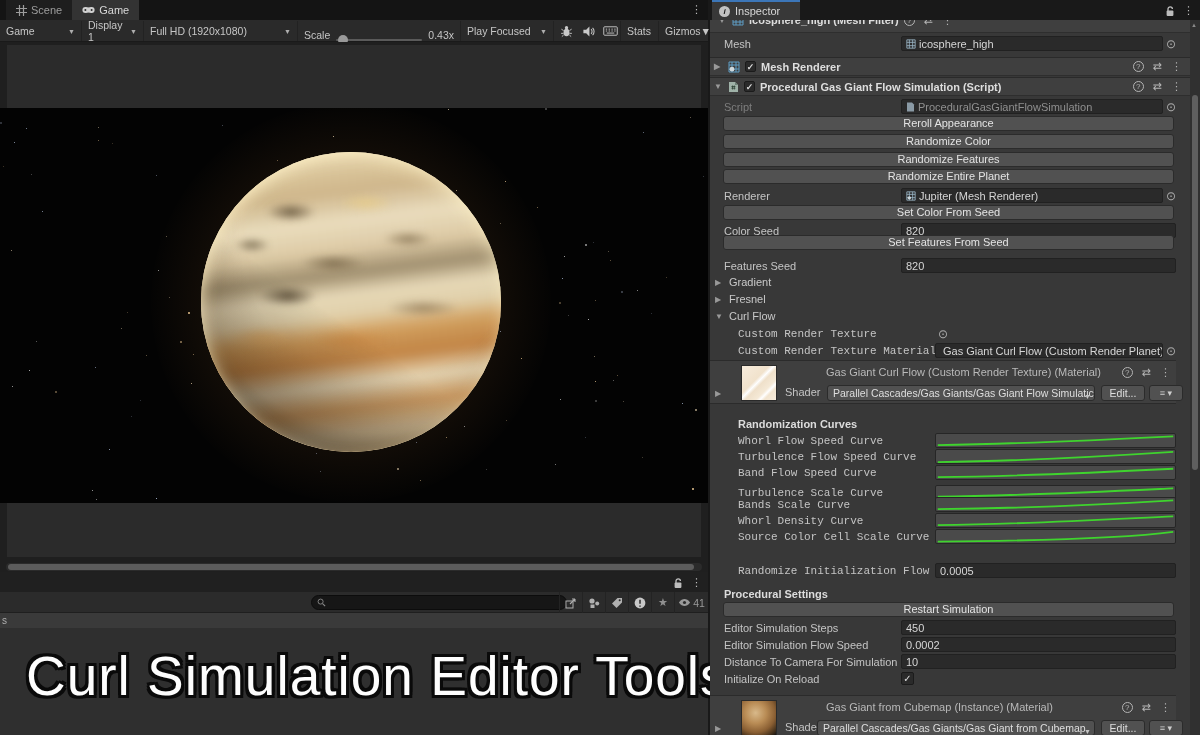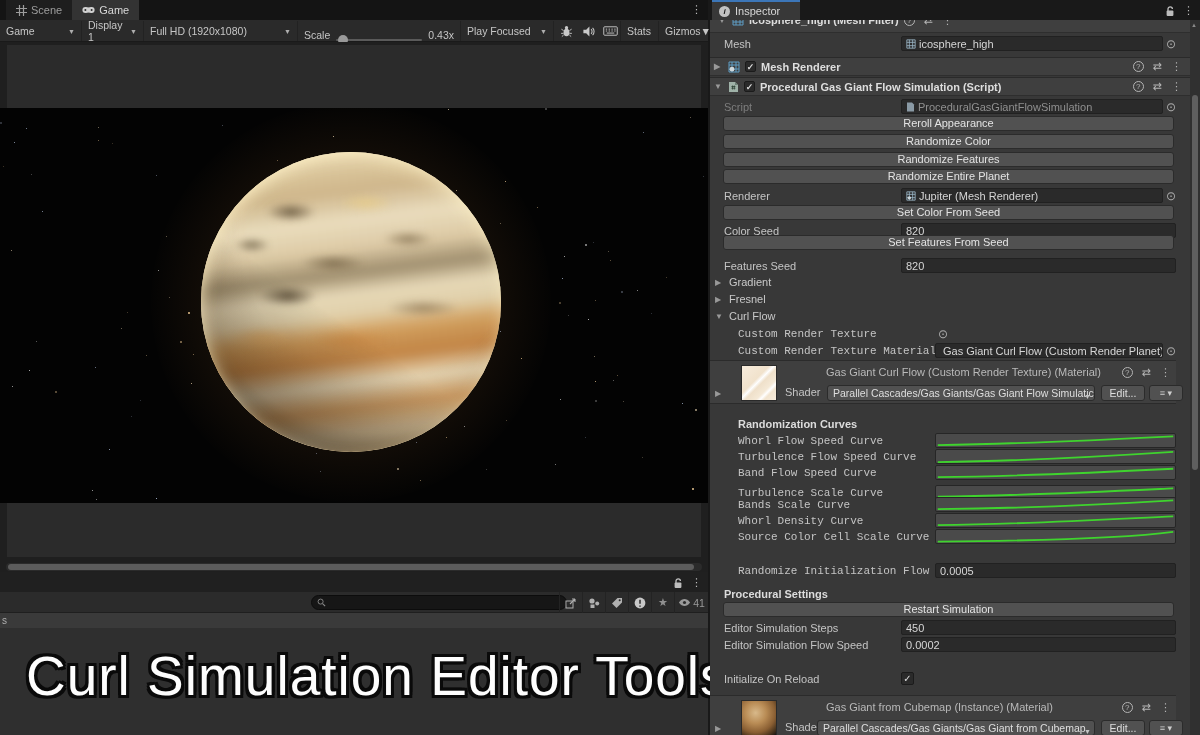--- a/index.html
+++ b/index.html
@@ -651,20 +651,26 @@
       <div class="pfield">
           <span>450</span>
         </div>
     </div>
     <div class="prow" style="top:616px">
       <span class="plabel">Editor Simulation Flow Speed</span>
       <div class="pfield">
           <span>0.0002</span>
         </div>
     </div>
+    <div class="prow" style="top:633px">
+      <span class="plabel">Distance To Camera For Simulation</span>
+      <div class="pfield">
+          <span>10</span>
+        </div>
+    </div>
     <div class="prow" style="top:650px">
       <span class="plabel">Initialize On Reload</span>
       <span class="chk" style="width:13px;height:13px;font-size:10px;line-height:12px">✓</span>
     </div>
 
     <div class="matblock" style="top:675px;height:44px">
       <span class="mat-exp">▶</span>
       <div class="mat-thumb thumb-planet"></div>
       <span class="mat-title">Gas Giant from Cubemap (Instance) (Material)</span>
       <span class="mat-hicons">

